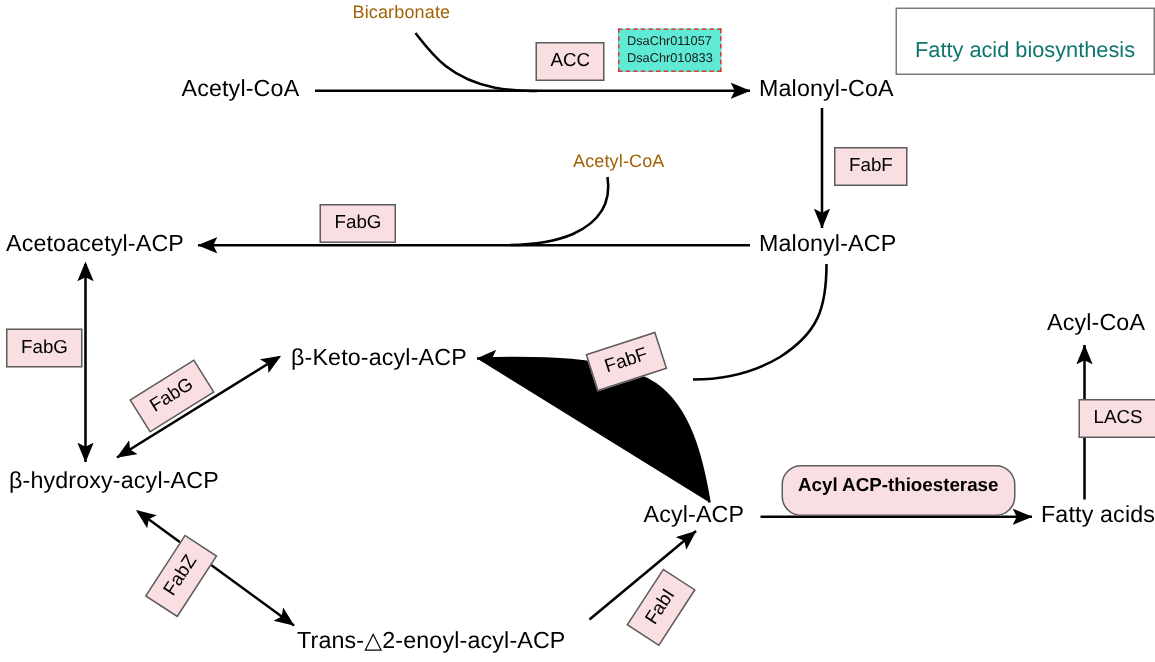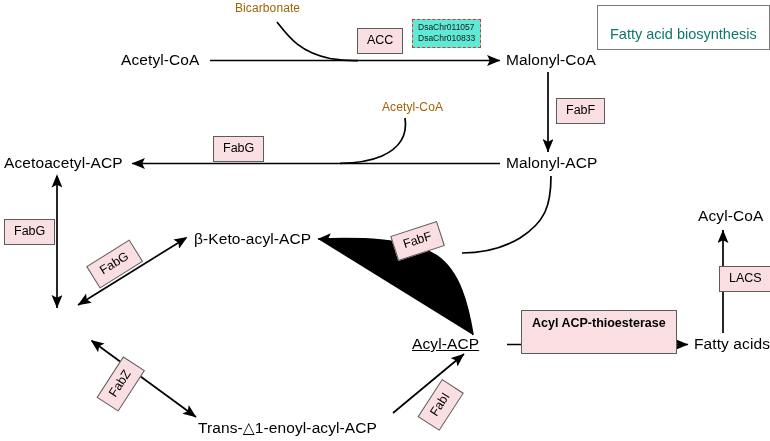--- a/index.html
+++ b/index.html
@@ -47,21 +47,22 @@
     color: #000000;
     font-size: 12.5px;
     line-height: 1;
     padding: 5px 9px 6px 9px;
     white-space: nowrap;
     box-sizing: border-box;
   }
   .enz.bold {
     font-weight: bold;
     font-size: 12.5px;
-    padding: 6px 10px 23px 10px;
+    padding: 6px 10px 13px 10px;
+    border-radius: 13px;
   }
   .genebox {
     position: absolute;
     border: 1.4px dashed #e03434;
     background: #5eead4;
     padding: 2px 5px 3px 5px;
     font-size: 8.5px;
     line-height: 1.32;
     color: #1a1a1a;
     white-space: nowrap;
@@ -127,24 +128,25 @@
   <div class="node" style="left:506px; top:52px;">Malonyl-CoA</div>
 
   <div class="node small" style="left:382px; top:101px;">Acetyl-CoA</div>
 
   <div class="node" style="left:506px; top:155px;">Malonyl-ACP</div>
 
   <div class="node" style="left:4px; top:155px;">Acetoacetyl-ACP</div>
 
   <div class="node" style="left:194px; top:231px;">β-Keto-acyl-ACP</div>
 
+  <div class="node" style="left:6px; top:313px;">β-hydroxy-acyl-ACP</div>
 
-  <div class="node" style="left:412px; top:336px;text-decoration:underline;">Acyl-ACP</div>
+  <div class="node" style="left:429px; top:336px;">Acyl-ACP</div>
 
-  <div class="node" style="left:198px; top:420px;">Trans-△1-enoyl-acyl-ACP</div>
+  <div class="node" style="left:198px; top:420px;">Trans-△2-enoyl-acyl-ACP</div>
 
   <div class="node" style="left:694px; top:336px;">Fatty acids</div>
 
   <div class="node" style="left:686px; top:208px;margin-left:12px;">Acyl-CoA</div>
 
   <div class="enz" style="left:357px; top:28px;">ACC</div>
 
   <div class="enz" style="left:556px; top:98px;">FabF</div>
 
   <div class="enz" style="left:213px; top:136px;">FabG</div>

